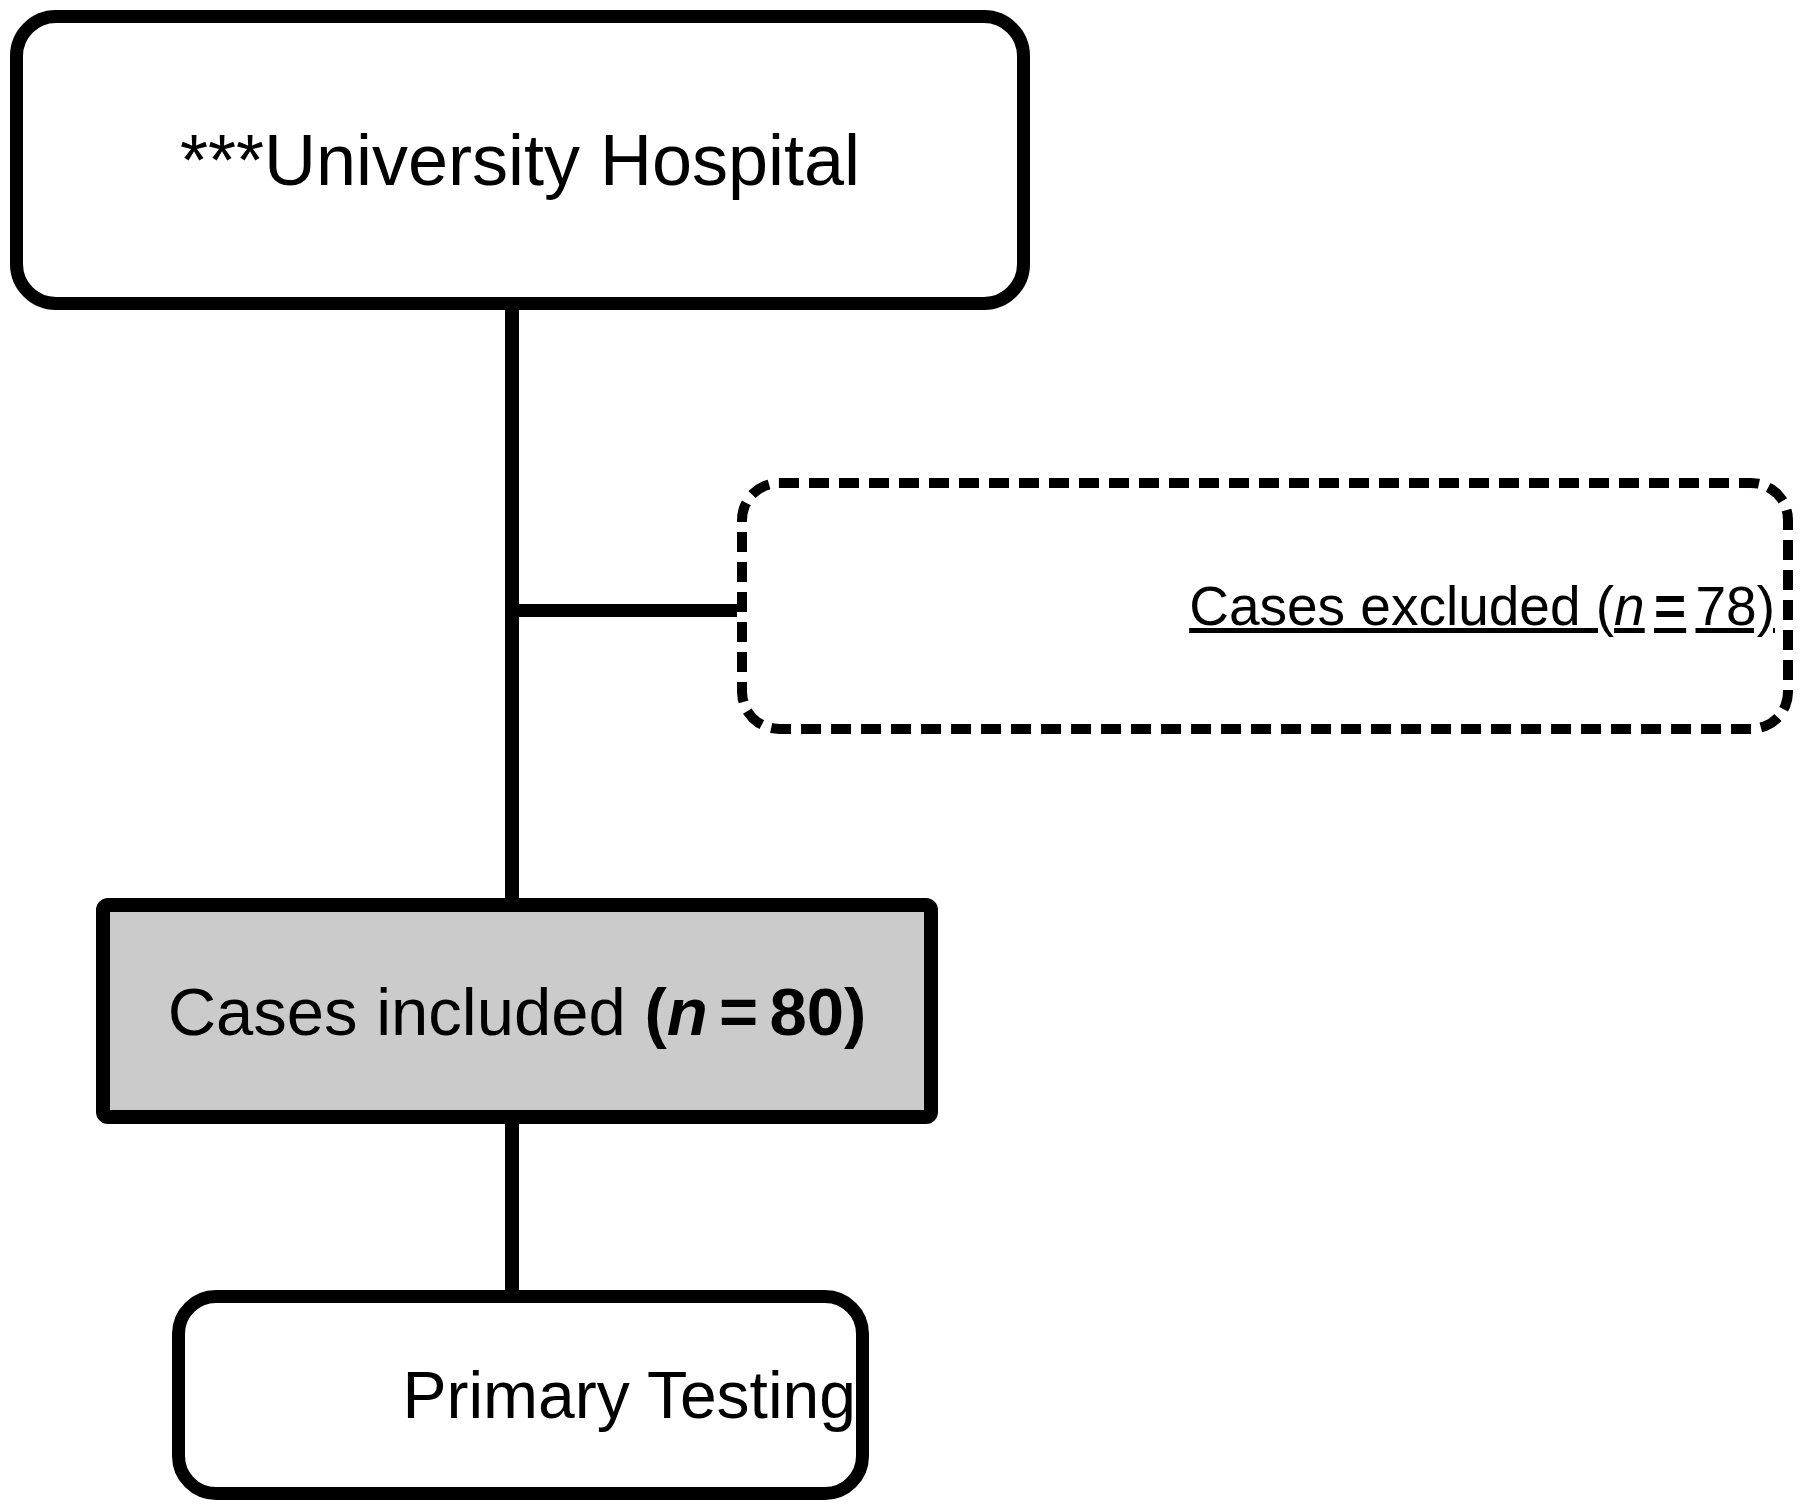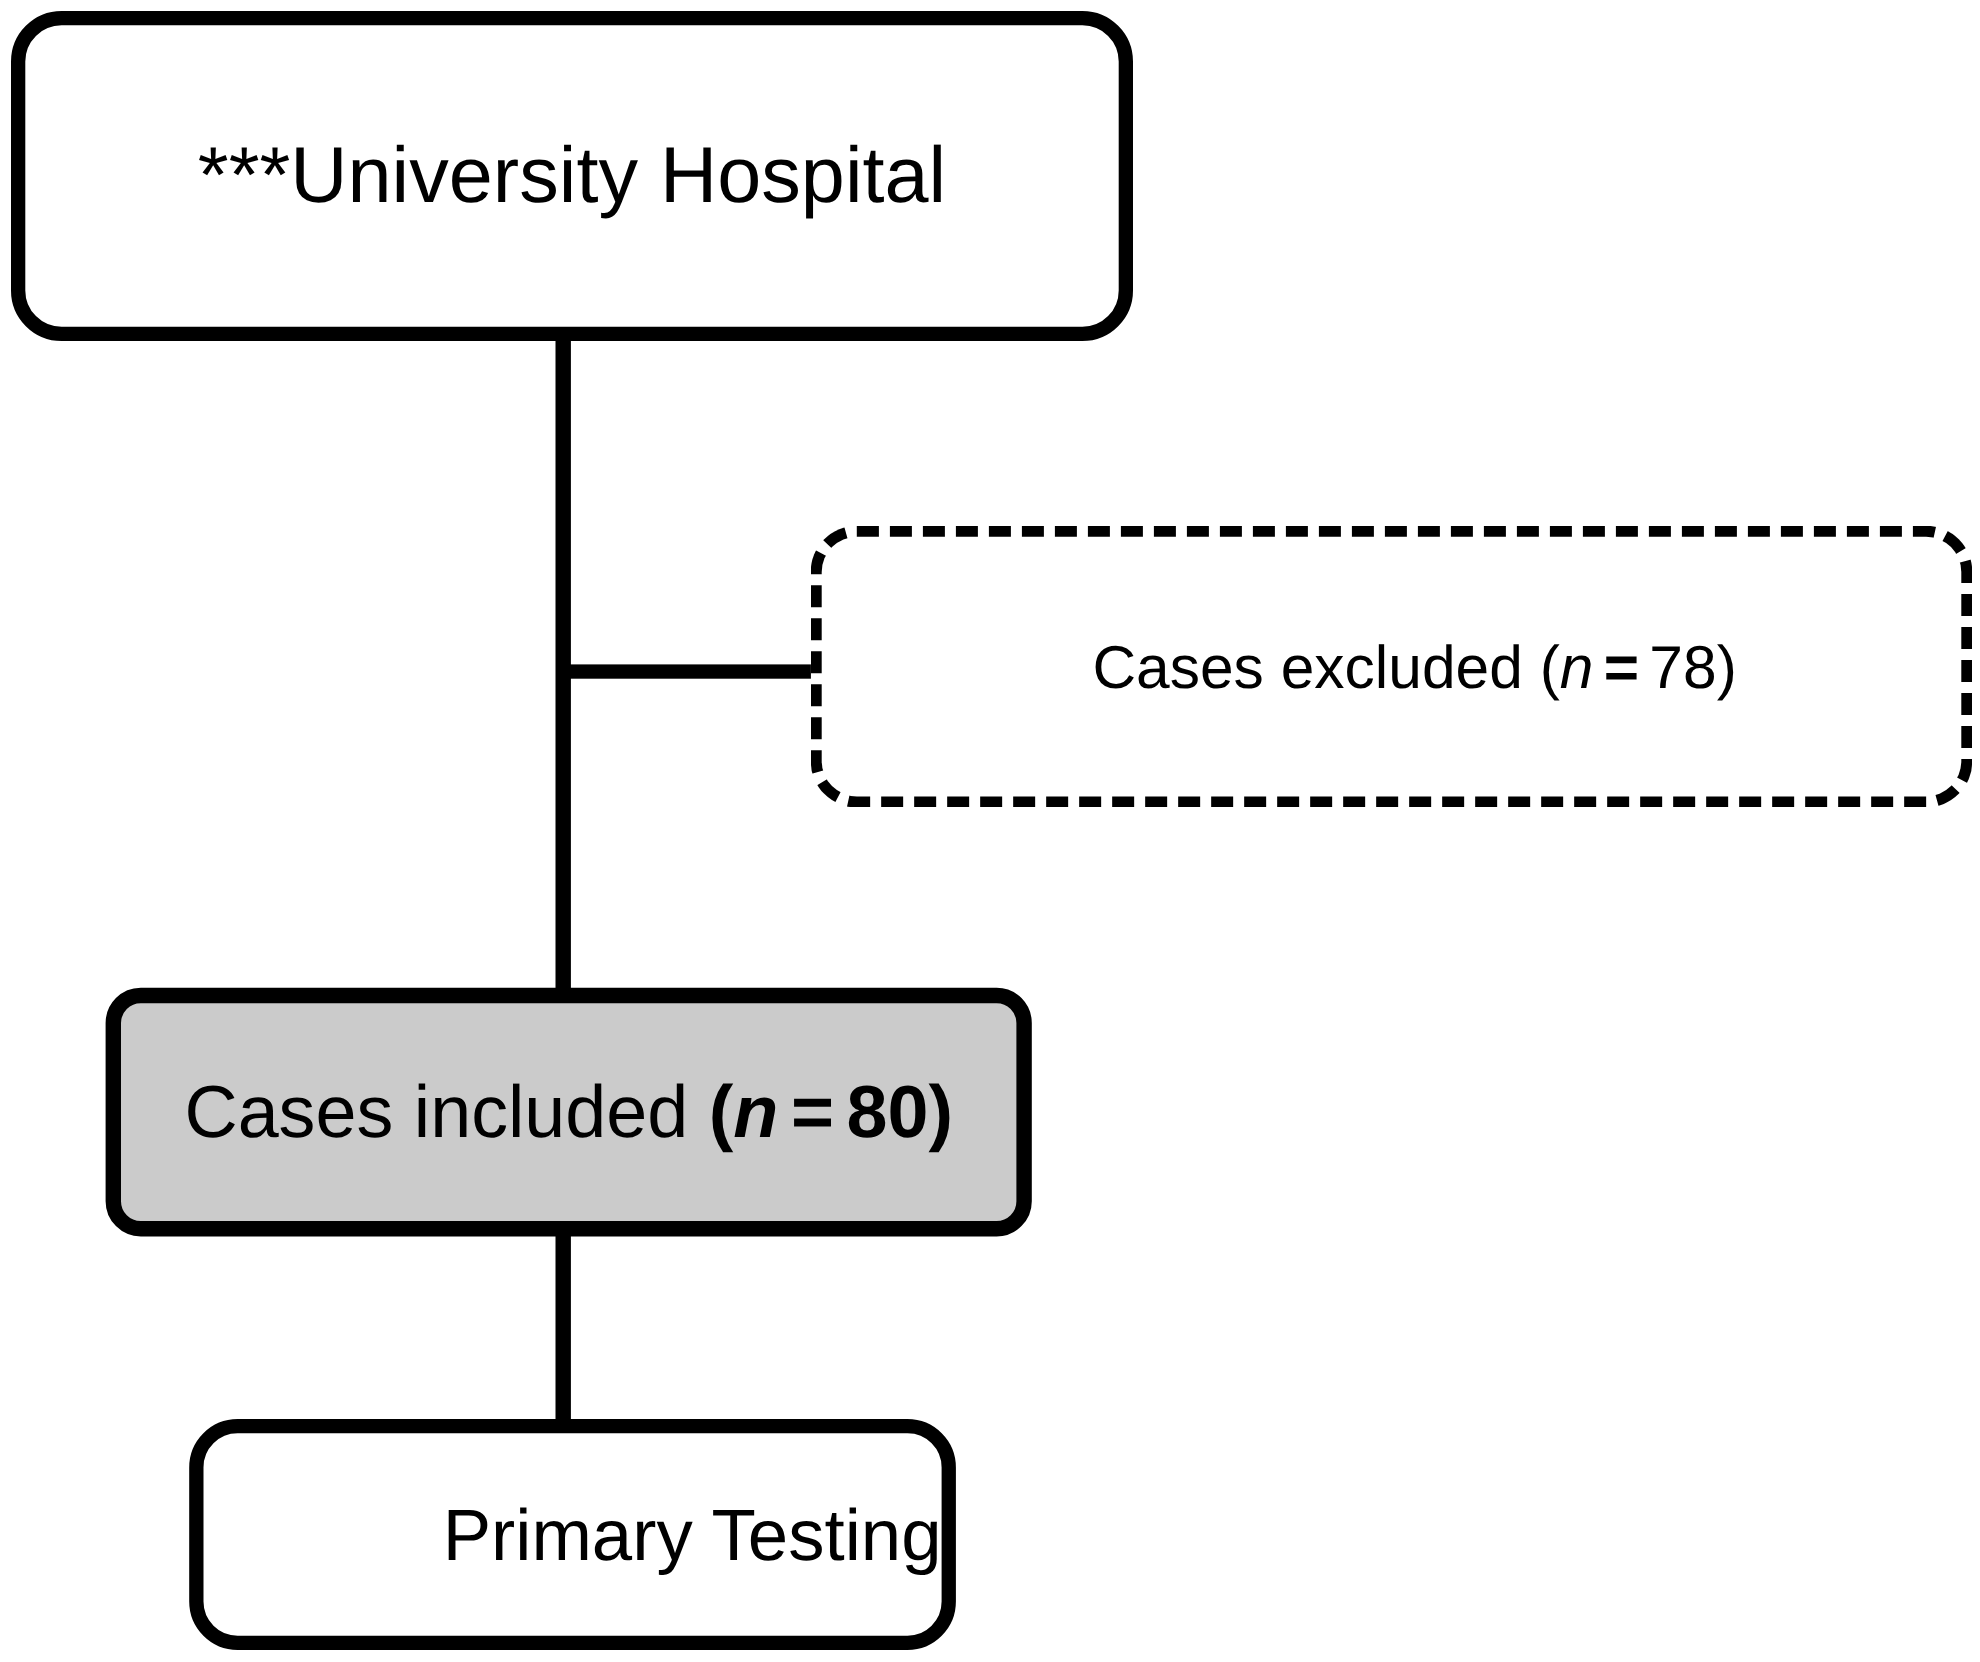--- a/index.html
+++ b/index.html
@@ -33,31 +33,31 @@
   #enrollment-box {
     left: 10px; top: 10px; width: 1020px; height: 300px;
     border-radius: 46px;
     font-size: 72px; line-height: 92px;
   }
 
   #excluded-box {
     left: 737px; top: 478px; width: 1056px; height: 256px;
     border: 10px dashed #000000;
     border-radius: 42px;
-    align-items: center;
+    align-items: flex-end;
     text-align: left;
     padding: 14px 8px 14px 20px;
-    font-size: 55px; line-height: 72px;
+    font-size: 55px; line-height: 72px; text-decoration: underline;
   }
   .excl-title { padding-left: 30px; }
 
   #included-box {
     left: 96px; top: 898px; width: 842px; height: 226px;
     border-width: 14px;
-    border-radius: 32px;
+    border-radius: 12px;
     background: #cbcbcb;
     font-size: 67px;
   }
 
   #primary-box {
     left: 172px; top: 1290px; width: 697px; height: 210px;
     border-radius: 44px;
     font-size: 66px;
     align-items: flex-end;
   }

